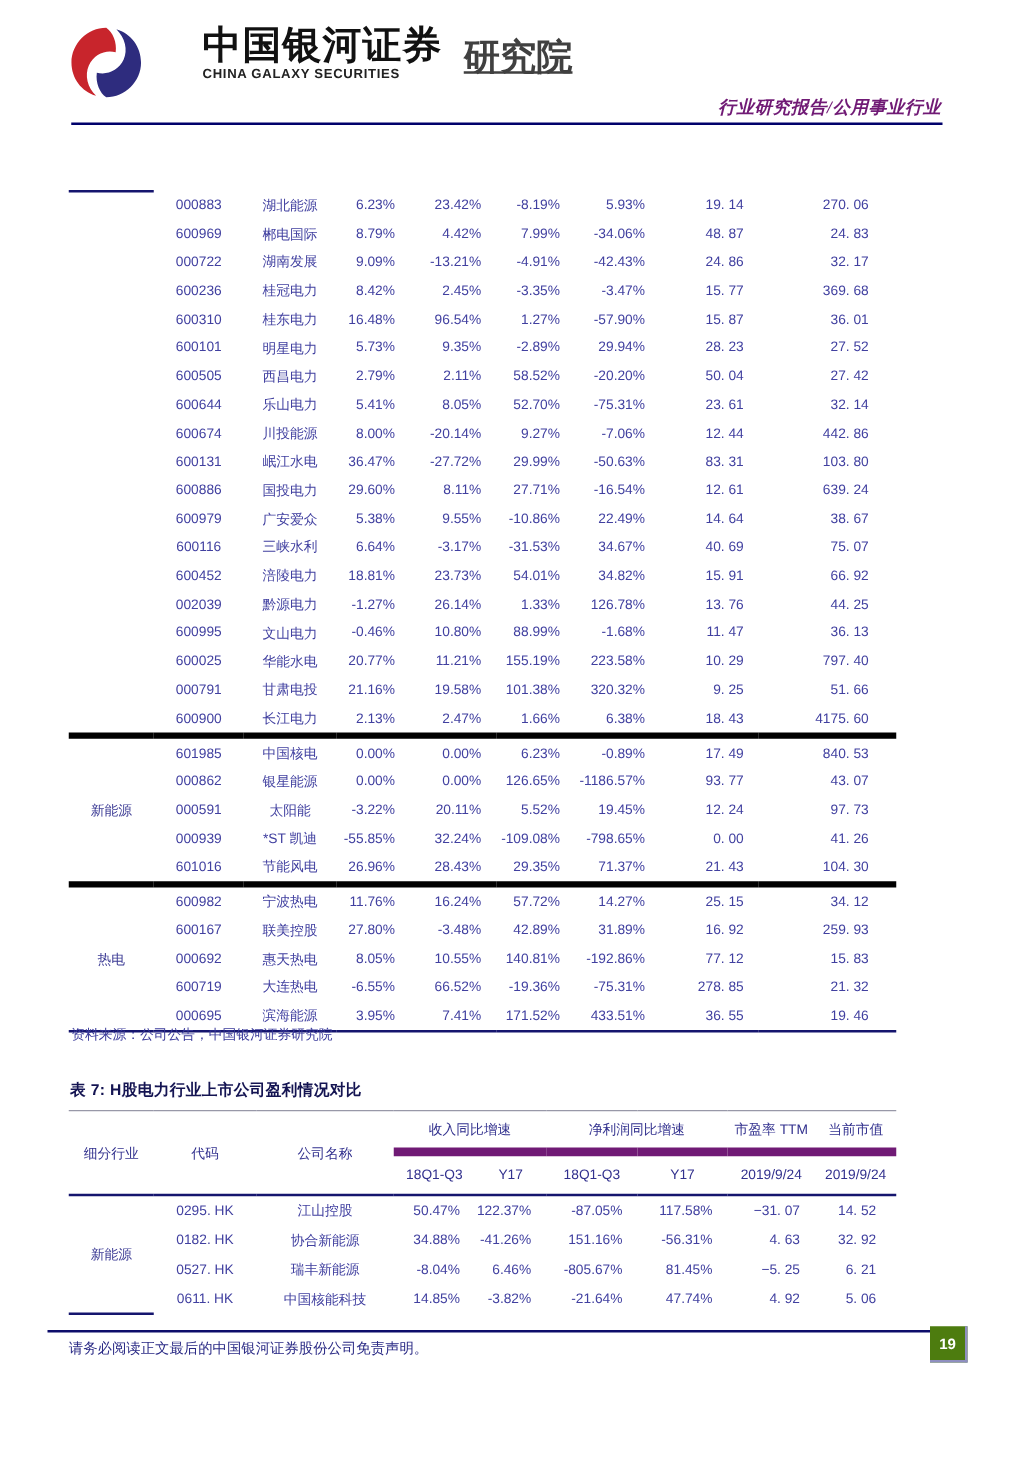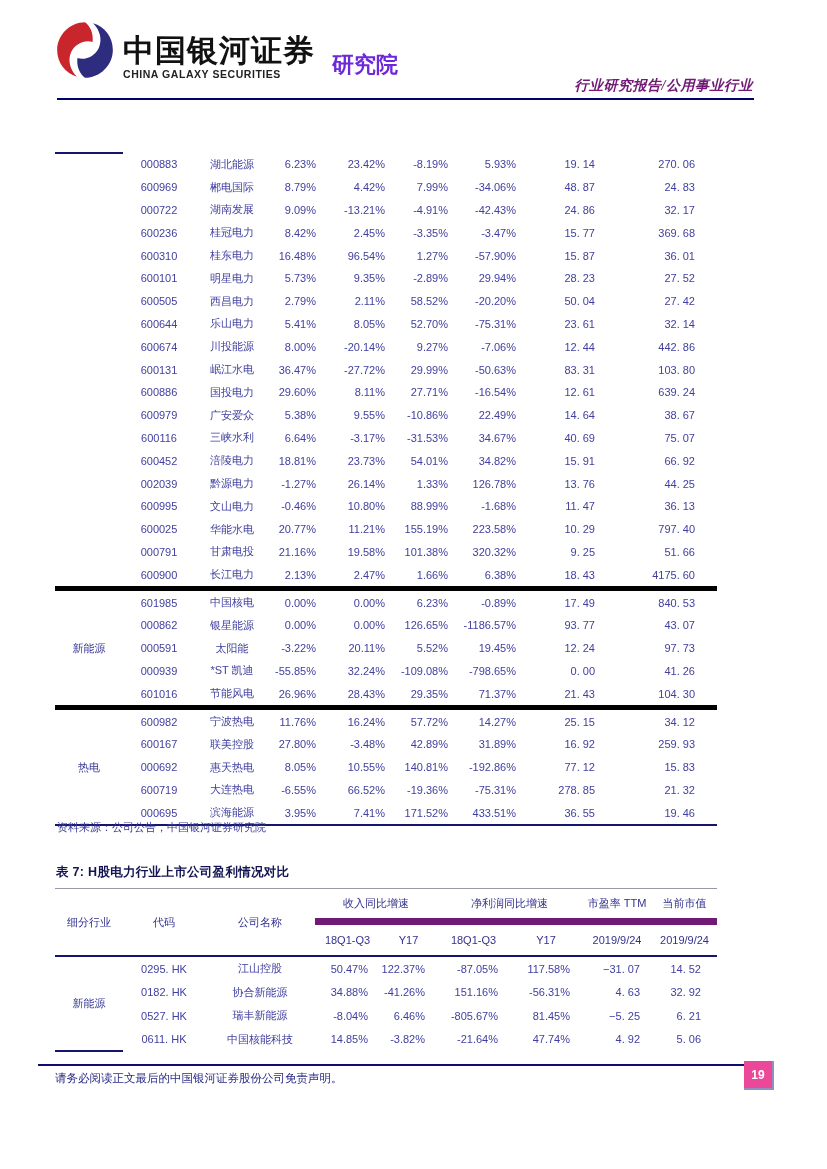--- a/index.html
+++ b/index.html
@@ -1,28 +1,28 @@
 <!DOCTYPE html>
 <html><head>
 <meta charset="utf-8">
 <style>
   html,body { margin:0; padding:0; background:#fff; }
   .page {
     position:relative; width:827px; height:1169px; background:#ffffff;
     font-family:"Liberation Sans","DejaVu Sans",sans-serif; overflow:hidden;
   }
   
-  .logo-row { position:absolute; left:56px; top:20px; display:flex; align-items:flex-end; }
+  .logo-row { position:absolute; left:56px; top:20px; display:flex; align-items:flex-start;gap:39px; }
   .logo-mark { width:58px; height:60px; flex:0 0 auto; }
   .logo-text { display:flex; flex-direction:column; margin-left:9px; }
   .logo-cn-row { display:flex; align-items:flex-end; }
   .logo-cn { font-size:31px; font-weight:bold; color:#111; letter-spacing:1px; line-height:1.02;
              font-family:"Liberation Sans","DejaVu Sans",sans-serif; }
-  .logo-institute { font-size:22px; font-weight:bold; color:#6d28d9; margin-left:17px;
-                    line-height:1; position:relative; top:9px; }
+  .logo-institute { font-size:29px; font-weight:bold; color:#404040; margin-left:17px;
+                    line-height:1; position:relative; top:9px;text-decoration:underline; }
   .logo-en { font-size:10.5px; font-weight:bold; color:#222; letter-spacing:0.55px; margin-top:1px; }
   .header-right { position:absolute; top:77px; right:74px; color:#701a75;
                   font-family:"Liberation Serif","DejaVu Serif",serif;
                   font-style:italic; font-weight:bold; font-size:14px; letter-spacing:0.5px; }
   .header-rule { position:absolute; top:98px; left:57px; width:697px; height:2px; background:#00016b; }
   
   table { border-collapse:collapse; table-layout:fixed; }
   td,th { padding:0; overflow:hidden; white-space:nowrap; }
   .t1, .t2 { position:absolute; left:55px; width:662px; font-size:11px; color:#4140a0; }
   .t1 td, .t2 td { height:22.8px; }
@@ -48,21 +48,21 @@
   .t2 th.group { border-bottom:7px solid #701a75; }
   .t2 tr.sub-row th, .t2 th.span2 { border-bottom:2px solid #15156e; }
   .t2 .col-2,.t2 .col-3,.t2 .col-4,.t2 .col-5,.t2 .col-6 { padding-right:12px; }
   .t2 .col-7 { padding-right:16px; }
   .t2 td { height:23.5px; }
   .t2 td.section-cell { border-bottom:2.5px solid #15156e; }
   
   .footer-line { position:absolute; left:38px; top:1064px; width:707px; height:2px; background:#0d0d6b; }
   .footer-text { position:absolute; left:55px; top:1071px; font-size:11.5px; color:#2a2a85;
                  font-family:"Liberation Serif","DejaVu Serif",serif; }
-  .page-box { position:absolute; left:744px; top:1061px; width:28px; height:27px; background:#ec4899;
+  .page-box { position:absolute; left:744px; top:1061px; width:28px; height:27px; background:#4d7c0f;
               color:#fff; font-size:12px; font-weight:bold; display:flex; align-items:center;
               justify-content:center; border-right:2px solid #8f8fc0; border-bottom:2px solid #8f8fc0; }
 </style>
 </head>
 <body>
 
 <div class="page">
 
   <div class="logo-row">
     <svg class="logo-mark" viewBox="0 0 100 100" xmlns="http://www.w3.org/2000/svg">

